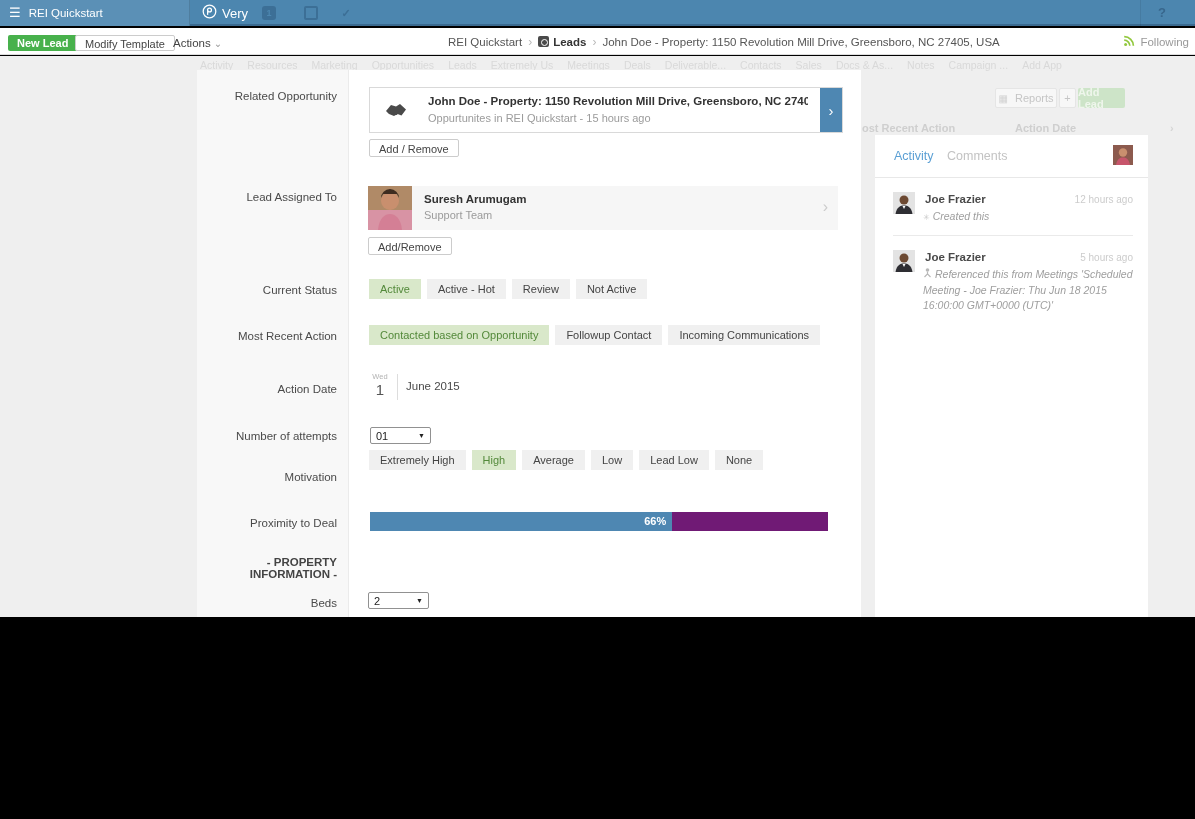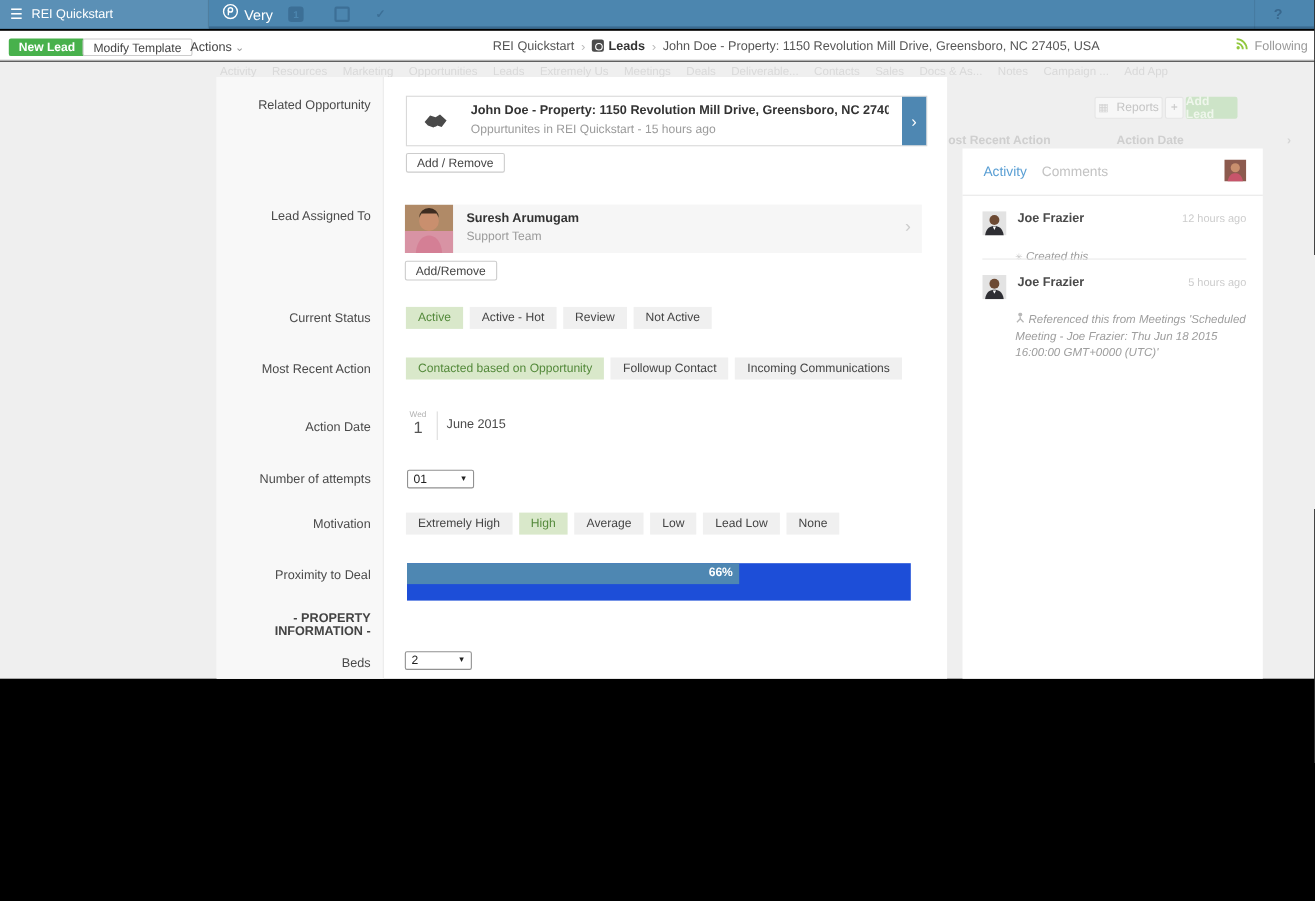--- a/index.html
+++ b/index.html
@@ -69,36 +69,36 @@
   .datewidget { position:absolute; left:174px; display:flex; align-items:stretch; }
   .date-day { width:18px; text-align:center; }
   .date-wd { font-size:7.5px; color:#b3b3b3; line-height:8px; }
   .date-num { font-size:15px; color:#555; line-height:16px; }
   .date-div { width:1px; background:#ddd; margin:1px 8px 0 8px; height:26px; }
   .date-my { font-size:11.5px; color:#4a4a4a; padding-top:7px; }
 
   .sel-box { position:absolute; width:61px; height:17px; background:#fff; border:1px solid #919191; border-radius:2px; font-size:11px; color:#222; padding:2px 0 0 5px; }
   .sel-box .arr { position:absolute; right:5px; top:4px; font-size:7px; color:#222; }
 
-  .prog { position:absolute; left:173px; width:458px; height:34px; background:#1d4ed8; }
+  .prog { position:absolute; left:173px; width:458px; height:19px; background:#701a75; }
   .prog-fill { height:19px; background:#4e87b2; color:#fff; font-size:11px; font-weight:bold; text-align:right; padding:3px 6px 0 0; }
 
   
   .panel { position:absolute; left:875px; top:79px; width:273px; height:482px; background:#fff; }
   .panel-head { position:absolute; top:0; left:0; width:273px; height:43px; border-bottom:1px solid #e8e8e8; }
   .tab { position:absolute; top:14px; font-size:12.5px; }
   .tab-activity { left:19px; color:#5a9fd4; }
   .tab-comments { left:72px; color:#c3c3c3; }
   .panel-avatar { position:absolute; right:15px; top:10px; width:20px; height:20px; }
   .entry { position:absolute; left:0; width:273px; }
   .entry .avatar22 { position:absolute; left:18px; top:2px; width:22px; height:22px; }
   .entry-name { position:absolute; left:50px; top:3px; font-size:11.5px; color:#4a4a4a; font-weight:bold; }
   .entry-time { position:absolute; right:15px; top:4px; font-size:10px; color:#ccc; }
   .entry-lines { position:absolute; left:48px; top:19px; width:212px; font-size:10.5px; font-style:italic; color:#9e9e9e; line-height:15px; }
-  .entry-line { margin-top:17px; }
+  .entry-line { margin-top:0; }
   .mini-ico { display:inline-block; margin-right:3px; color:#c9c9c9; font-style:normal; font-size:8px; }
   .entry-div { position:absolute; left:18px; width:240px; border-top:1px solid #eaeaea; }
 </style>
 </head>
 <body>
 
 <div class="stage">
 
   <div class="topbar">
     <div class="topbar-left">
@@ -234,21 +234,21 @@
         <span class="date-my">June 2015</span>
       </div>
 
       <span class="lbl" style="top:360px">Number of attempts</span>
       <div class="sel-box" style="left:173px;top:357px">
         <span>01</span>
         <span class="arr">▼</span>
       </div>
 
       <span class="lbl" style="top:401px">Motivation</span>
-      <div class="chips" style="top:396px">
+      <div class="chips" style="top:380px">
         <span class="chip">Extremely High</span>
         <span class="chip sel">High</span>
         <span class="chip">Average</span>
         <span class="chip">Low</span>
         <span class="chip">Lead Low</span>
         <span class="chip">None</span>
       </div>
 
       <span class="lbl" style="top:447px">Proximity to Deal</span>
       <div class="prog" style="top:442px">

